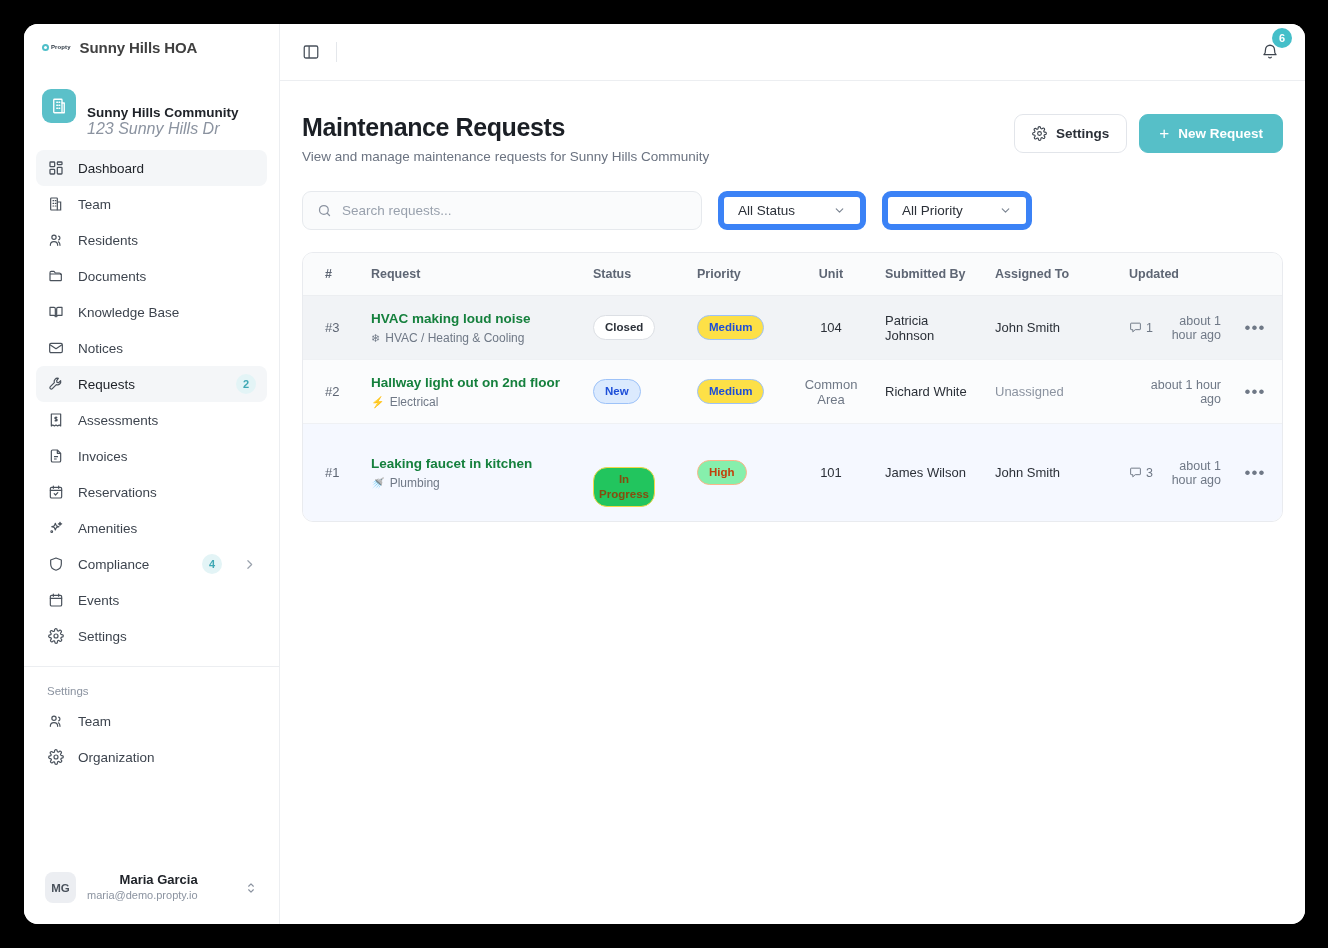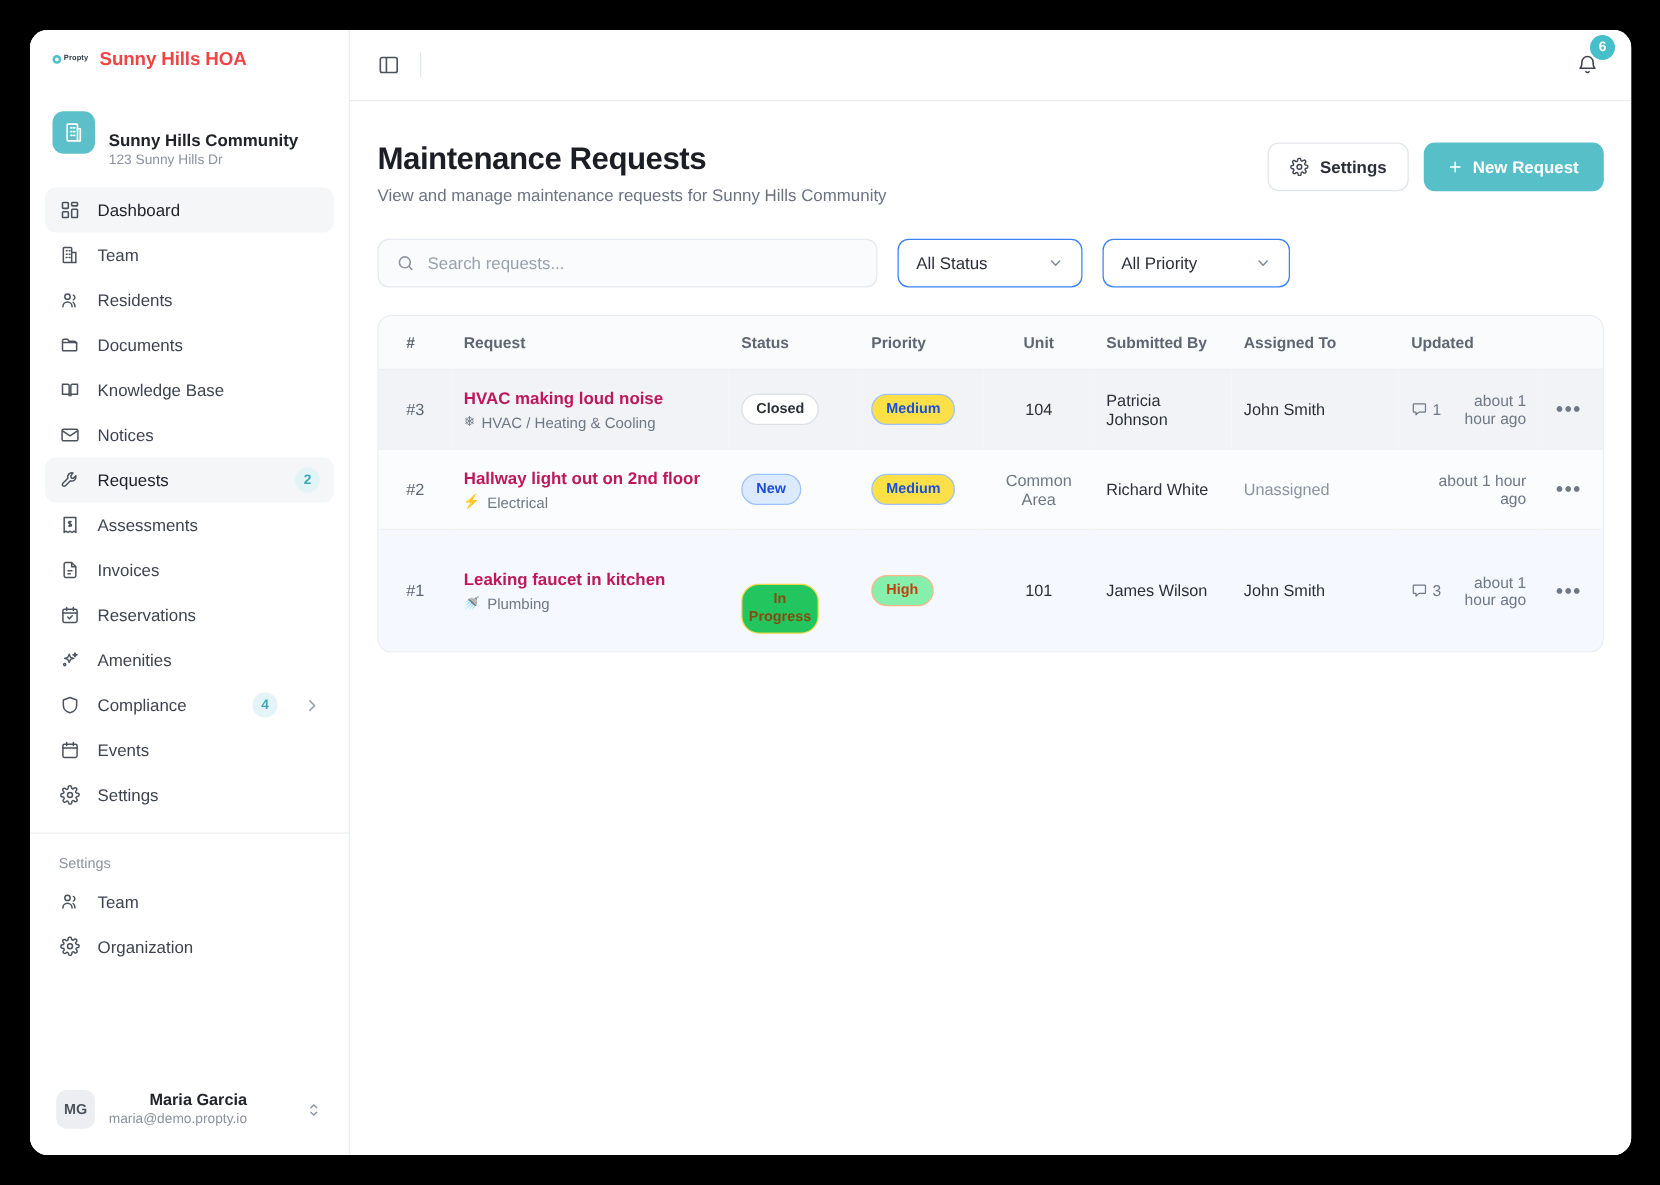--- a/index.html
+++ b/index.html
@@ -43,42 +43,43 @@
     width: 7px; height: 7px; border-radius: 50%;
     background: #4fbfc9;
     display: inline-block;
     position: relative;
   }
   .brand-logo .dot::after{
     content:""; position:absolute; left:2px; top:2px;
     width:3px; height:3px; border-radius:50%; background:#fff;
   }
   .brand-title {
-    font-size: 15px; font-weight: 700; color: #ef4444;
+    font-size: 15px; font-weight: 700; color: #404040;
     letter-spacing: -0.1px;
   }
 
   .community {
     display: flex; align-items: center; gap: 11px;
     padding: 6px 18px 14px 18px;
   }
   .community-avatar {
     width: 34px; height: 34px; border-radius: 9px;
     background: #5bc0c9;
     display: flex; align-items: center; justify-content: center;
     flex: 0 0 34px;
   }
   .community-text { min-width: 0; margin-top: 28px; }
   .community-name {
     font-size: 13.5px; font-weight: 700; color: #20242a;
     line-height: 17px; white-space: nowrap;
   }
   .community-addr {
-    font-size: 11px; color: #8b93a0; line-height: 15px;
+    font-size: 16px; color: #8b93a0; line-height: 15px;
     white-space: nowrap;
+    font-style: italic;
   }
 
   .nav { padding: 0 12px; }
   .nav-item {
     display: flex; align-items: center;
     height: 36px;
     padding: 0 11px;
     border-radius: 8px;
     gap: 14px;
     color: #3d444e;
@@ -174,21 +175,21 @@
     background: #fafbfc;
     display: flex; align-items: center; gap: 10px;
     padding: 0 14px;
   }
   .search-box input {
     border: none; outline: none; background: transparent;
     font-size: 13.5px; font-family: inherit; color:#2b3038; width:100%;
   }
   .search-box input::placeholder { color: #99a1ad; }
   .select {
-    height: 39px; border: 1px solid #3b82f6; border-radius: 9px;
+    height: 39px; border: 6px solid #3b82f6; border-radius: 9px;
     background: #fff;
     display: flex; align-items: center;
     padding: 0 14px; gap: 22px;
     font-size: 13.5px; color: #2b3038;
     cursor: pointer;
   }
   .select.w-status { width: 148px; }
   .select.w-priority { width: 150px; }
   .select .sel-val { flex:1; }
   .select .chev { color: #7e8794; display:flex;align-items:center;}
@@ -224,21 +225,21 @@
   .col-req   { width: 222px; }
   .col-stat  { width: 104px; }
   .col-prio  { width: 100px; }
   .col-unit  { width: 88px; text-align: center; }
   .col-sub   { width: 110px; }
   .col-asg   { width: 134px; }
   .col-upd   { width: 112px; }
   .col-menu  { width: 54px; }
 
   .num { color: #5e6674; font-size: 13px; }
-  .req-title { font-size: 13.5px; font-weight: 600; color: #be185d; line-height: 18px; }
+  .req-title { font-size: 13.5px; font-weight: 600; color: #15803d; line-height: 18px; }
   .req-cat { font-size: 12px; color: #6f7886; margin-top: 3px; display:flex; align-items:center; gap:5px;}
   .cat-ico { font-size: 11px; line-height: 1; display:inline-flex; }
 
   .badge {
     display: inline-flex; align-items: center; justify-content:center;
     border-radius: 999px;
     font-size: 11.5px; font-weight: 700;
     padding: 4px 11px;
     border: 1px solid transparent;
     text-align:center; line-height:15px;

